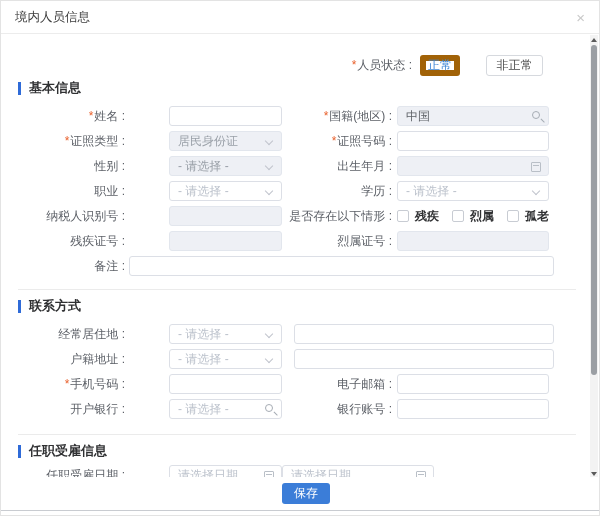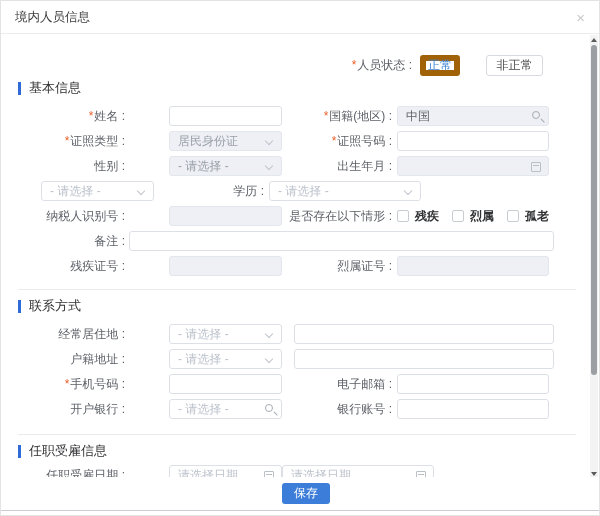--- a/index.html
+++ b/index.html
@@ -22,21 +22,21 @@
                 margin-top:20px; padding-right:50px; height:21px; }
   .status-lb { font-size:12px; color:#5b5f66; margin-right:8px; }
   .tbtn { height:21px; font-size:12px; border-radius:3px; background:#fff;
           display:inline-flex; align-items:center; justify-content:center; cursor:pointer; }
   .tbtn.sel { width:40px; border:6px solid #a16207; color:#3e86d6; }
   .tbtn.unsel { width:57px; border:1px solid #d6d9de; color:#4a4a4a; margin-left:26px; }
 
   
   .sec { display:flex; align-items:center; padding-left:17px; height:16px; }
   .sec-bar { width:3px; height:13px; background:#2f6bd8; margin-right:8px; }
-  .sec-tt { font-size:13px; font-weight:normal; color:#303133; }
+  .sec-tt { font-size:13px; font-weight:bold; color:#303133; }
   .divider { height:1px; background:#ebebeb; margin:0 17px 0 17px; }
 
   
   .row { display:flex; align-items:flex-start; height:25px; }
   .lb { font-size:12px; color:#5b5f66; white-space:nowrap; line-height:20px; }
   .lb-l { width:128px; text-align:right; padding-right:4px; }
   .lb-r { width:115px; text-align:right; padding-right:5px; }
   .req { color:#e8602c; margin-right:1px; }
   .ctl-l { width:153px;padding-left:40px; }
   .ctl-r { width:152px; }
@@ -160,20 +160,21 @@
         </span>
       <span class="lb lb-r">出生年月 :</span>
       <span class="ctl-r">
           <span class="fi dis">
             <span class="cal"></span>
           </span>
         </span>
     </div>
 
     <div class="row">
+      <span class="lb lb-l">职业 :</span>
       <span class="ctl-l">
           <span class="fi">
             <span class="ph">- 请选择 -</span>
             <span class="chev"></span>
           </span>
         </span>
       <span class="lb lb-r">学历 :</span>
       <span class="ctl-r">
           <span class="fi">
             <span class="ph">- 请选择 -</span>
@@ -198,36 +199,36 @@
             <span class="cb-lb">烈属</span>
           </span>
         <span class="cb-item">
             <span class="cb"></span>
             <span class="cb-lb">孤老</span>
           </span>
       </span>
     </div>
 
     <div class="row">
+      <span class="lb lb-l">残疾证号 :</span>
+      <span class="ctl-l">
+          <span class="fi dis"></span>
+        </span>
+      <span class="lb lb-r">烈属证号 :</span>
+      <span class="ctl-r">
+          <span class="fi dis"></span>
+        </span>
+    </div>
+
+    <div class="row">
       <span class="lb lb-l">备注 :</span>
       <span class="ctl-wide">
           <span class="fi">
             <input class="raw" style="">
           </span>
-        </span>
-    </div>
-
-    <div class="row">
-      <span class="lb lb-l">残疾证号 :</span>
-      <span class="ctl-l">
-          <span class="fi dis"></span>
-        </span>
-      <span class="lb lb-r">烈属证号 :</span>
-      <span class="ctl-r">
-          <span class="fi dis"></span>
         </span>
     </div>
 
     <div class="divider mt8"></div>
 
     <div class="sec mt8">
       <span class="sec-bar"></span>
       <span class="sec-tt">联系方式</span>
     </div>
 

